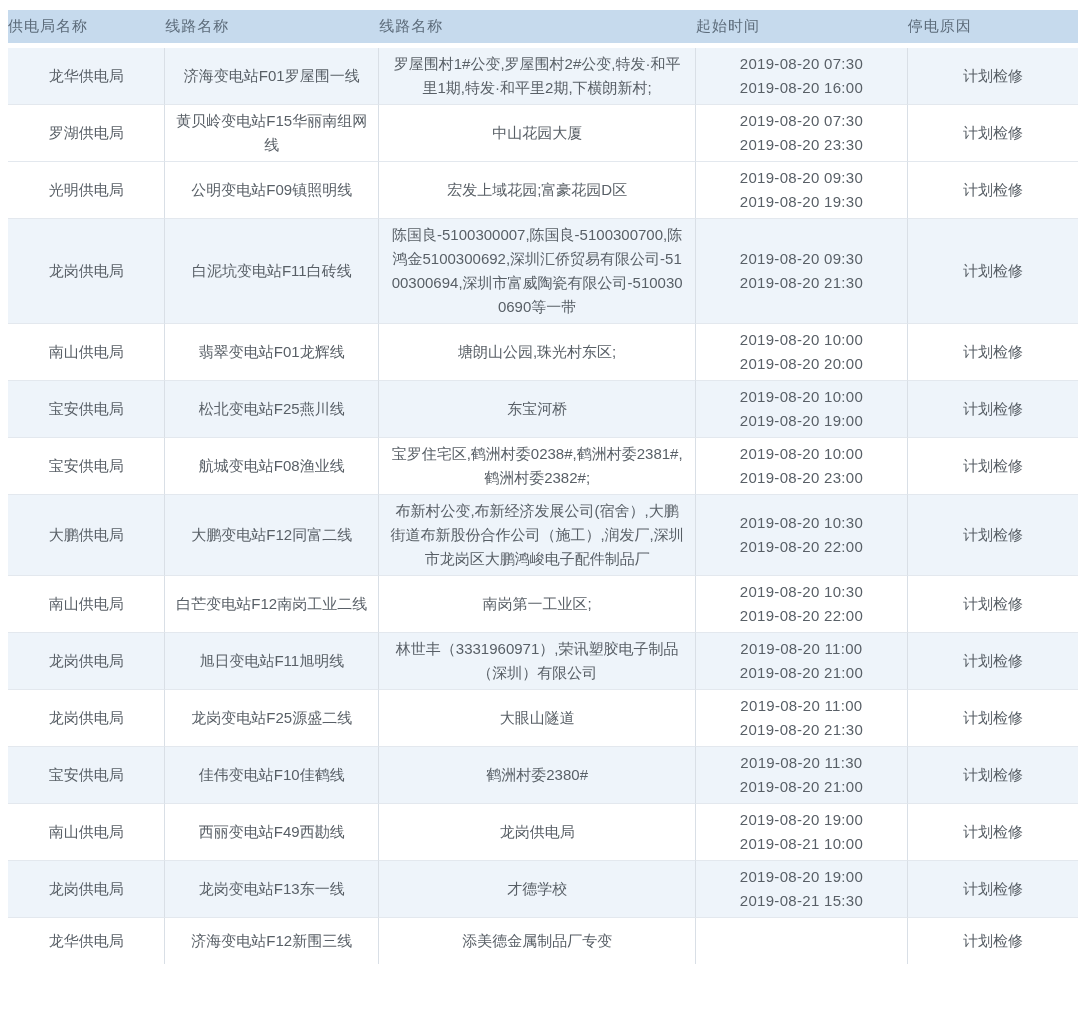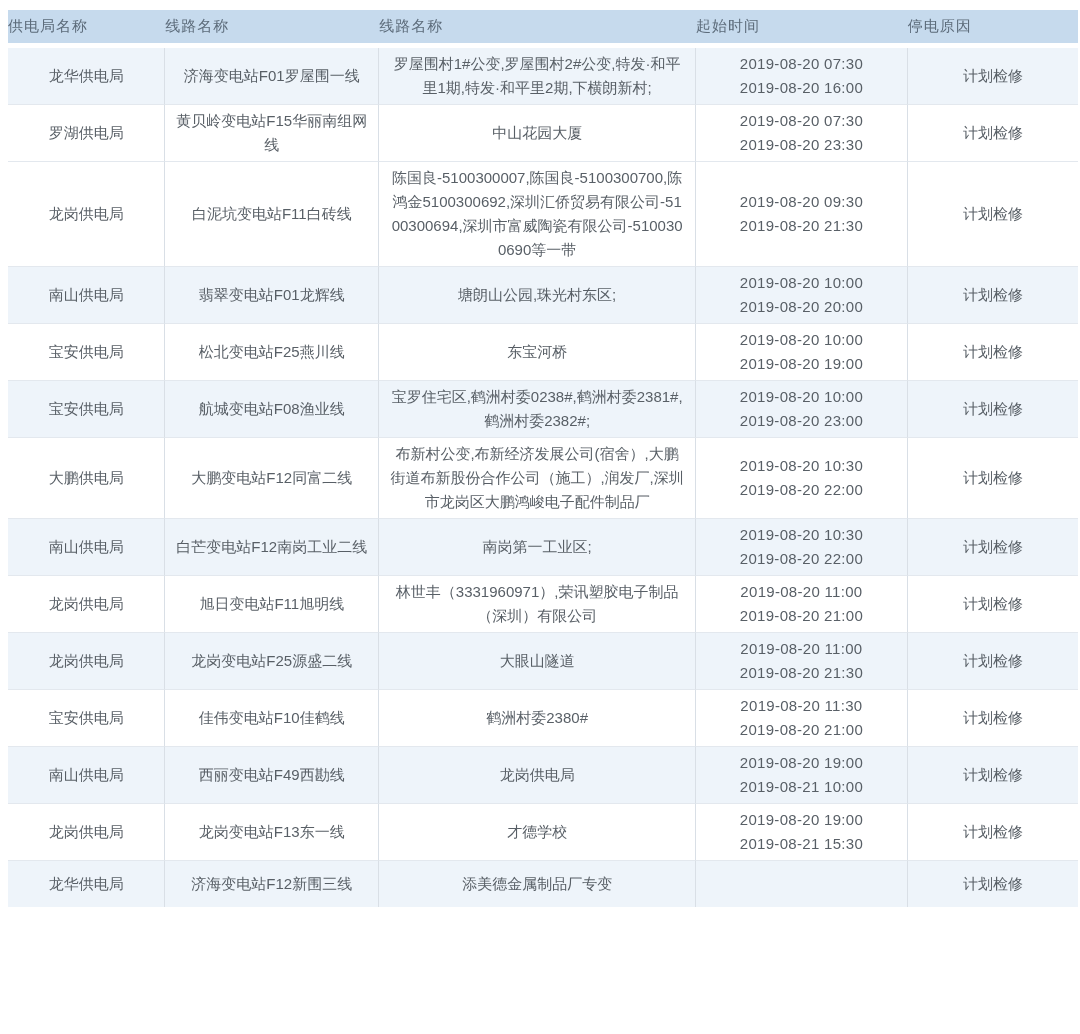--- a/index.html
+++ b/index.html
@@ -90,20 +90,30 @@
     <td>罗湖供电局</td>
     <td>黄贝岭变电站F15华丽南组网线</td>
     <td>中山花园大厦</td>
     <td class="time-cell">
       <span class="time-line">2019-08-20 07:30</span>
       <span class="time-line">2019-08-20 23:30</span>
     </td>
     <td>计划检修</td>
   </tr>
 
+  <tr>
+    <td>光明供电局</td>
+    <td>公明变电站F09镇照明线</td>
+    <td>宏发上域花园;富豪花园D区</td>
+    <td class="time-cell">
+      <span class="time-line">2019-08-20 09:30</span>
+      <span class="time-line">2019-08-20 19:30</span>
+    </td>
+    <td>计划检修</td>
+  </tr>
 
   <tr>
     <td>龙岗供电局</td>
     <td>白泥坑变电站F11白砖线</td>
     <td>陈国良-5100300007,陈国良-5100300700,陈鸿金5100300692,深圳汇侨贸易有限公司-5100300694,深圳市富威陶瓷有限公司-5100300690等一带</td>
     <td class="time-cell">
       <span class="time-line">2019-08-20 09:30</span>
       <span class="time-line">2019-08-20 21:30</span>
     </td>
     <td>计划检修</td>

